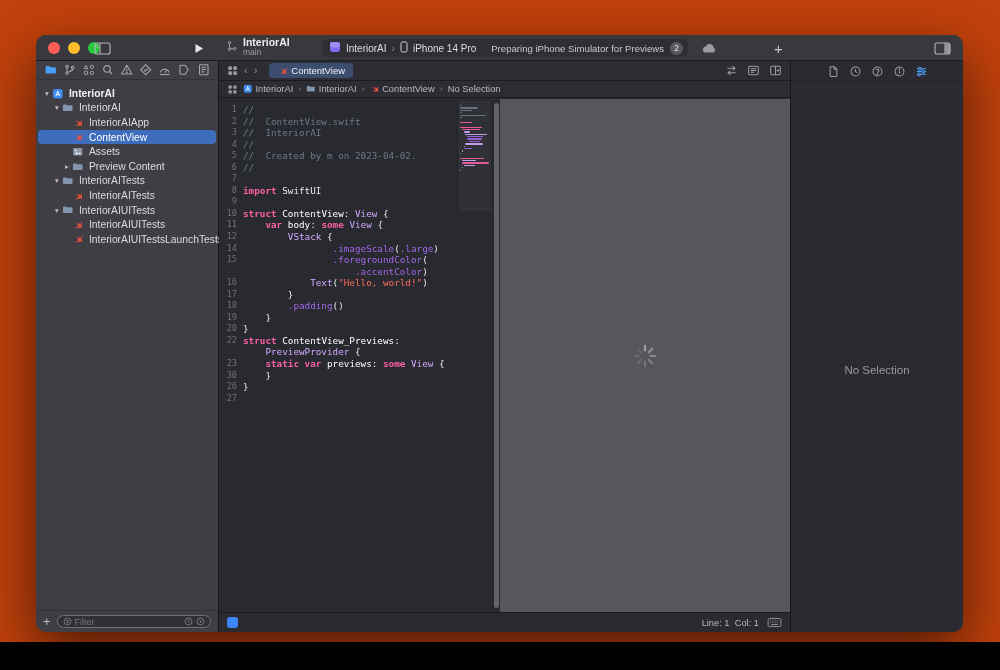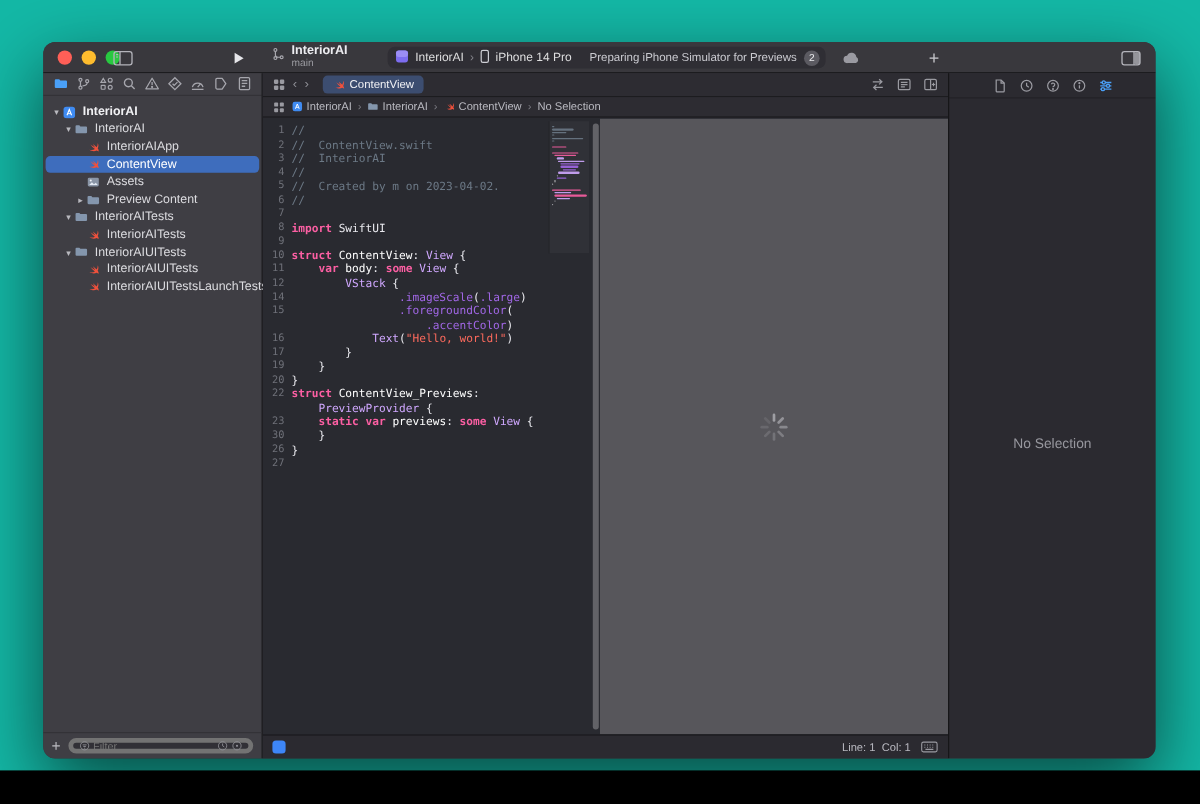--- a/index.html
+++ b/index.html
@@ -1,18 +1,18 @@
 <!DOCTYPE html>
 <html><head>
 <meta charset="utf-8">
 <style>
   *{box-sizing:border-box;margin:0;padding:0}
   html,body{width:1000px;height:670px;overflow:hidden}
   body{background:#000;font-family:"Liberation Sans",sans-serif;-webkit-font-smoothing:antialiased}
-  .stage{position:relative;width:1000px;height:642px;background:#14b8a6}
+  .stage{position:relative;width:1000px;height:642px;background:#c2410c}
   .window{position:absolute;left:36px;top:35px;width:927px;height:597px;background:#39383d;
           border-radius:10px;overflow:hidden;box-shadow:0 22px 60px rgba(0,0,0,.6);color:#d8d8dc}
   
   .titlebar{position:absolute;left:0;top:0;right:0;height:26px;background:#39383d;border-bottom:1px solid #1c1c1f}
   .traffic{position:absolute;left:12px;top:7px;display:flex;gap:8px}
   .tl{width:12px;height:12px;border-radius:6px}
   .tl.red{background:#ff5f57}.tl.yellow{background:#febc2e}.tl.green{background:#28c840}
   .tb-btn{position:absolute;top:0;height:26px;display:flex;align-items:center;color:#b4b4bb;background:none;border:none;cursor:default}
   .sidebar-toggle{left:58px}.sidebar-toggle svg{width:17px;height:13px}
   .run-btn{left:158px}.run-btn svg{width:10px;height:11px}
@@ -42,21 +42,21 @@
   .tree-row{height:14.6px;display:flex;align-items:center;font-size:10.3px;color:#dcdce0;margin:0 2px;border-radius:4px}
   .tree-row.sel{background:#3e6dbd;color:#fff}
   .chev{width:10px;flex:none;font-size:7.5px;color:#b9b9bf;text-align:center}
   .fico{width:13px;height:12px;margin-right:4px;flex:none;display:flex;align-items:center}
   .fico svg{width:11.5px;height:11.5px}
   .tlabel{white-space:nowrap}
   .tlabel.bold{font-weight:bold;color:#f1f1f4}
   .sidebar-bottom{position:absolute;left:0;right:0;bottom:0;height:22px;display:flex;align-items:center;
                   padding:0 7px;gap:6px;border-top:1px solid #333237}
   .add-btn{color:#b9b9bf;font-size:13px;background:none;border:none}
-  .filter-field{flex:1;height:13px;background:#313036;border:4px solid #737373;border-radius:7px;
+  .filter-field{flex:1;height:13px;background:#313036;border:1px solid #737373;border-radius:7px;
                 display:flex;align-items:center;padding:0 5px;gap:3px;color:#8e8e95}
   .filter-field svg{width:9px;height:9px;flex:none}
   .filter-field input{background:none;border:none;outline:none;color:#9c9ca3;font-size:9px;width:100%;min-width:0;
                       font-family:"Liberation Sans",sans-serif}
   
   .editor-pane{position:absolute;left:183px;right:173px;top:26px;bottom:0;background:#292a30}
   .tabbar{height:20px;background:#2d2c32;border-bottom:1px solid #1c1c1f;display:flex;align-items:center;padding:0 8px;gap:6px}
   .grid-ic{color:#9a9aa1;display:flex}.grid-ic svg{width:11px;height:11px}
   .navchev{color:#8f8f96;font-size:11px;line-height:1;background:none;border:none}
   .tab{height:15px;background:#3c4d70;border-radius:4px;display:flex;align-items:center;gap:3px;padding:0 8px;
@@ -515,20 +515,24 @@
             </div>
             <div class="code-line">
               <span class="gutter">16</span>
               <span class="line-content"><span class="tok-plain">            </span><span class="tok-type">Text</span><span class="tok-plain">(</span><span class="tok-string">"Hello, world!"</span><span class="tok-plain">)</span></span>
             </div>
             <div class="code-line">
               <span class="gutter">17</span>
               <span class="line-content"><span class="tok-plain">        }</span></span>
             </div>
             <div class="code-line">
+              <span class="gutter">18</span>
+              <span class="line-content"><span class="tok-plain">        </span><span class="tok-method">.padding</span><span class="tok-plain">()</span></span>
+            </div>
+            <div class="code-line">
               <span class="gutter">19</span>
               <span class="line-content"><span class="tok-plain">    }</span></span>
             </div>
             <div class="code-line">
               <span class="gutter">20</span>
               <span class="line-content"><span class="tok-plain">}</span></span>
             </div>
             <div class="code-line">
               <span class="gutter">22</span>
               <span class="line-content"><span class="tok-keyword">struct</span><span class="tok-plain"> </span><span class="tok-decl">ContentView_Previews</span><span class="tok-plain">:</span></span>

